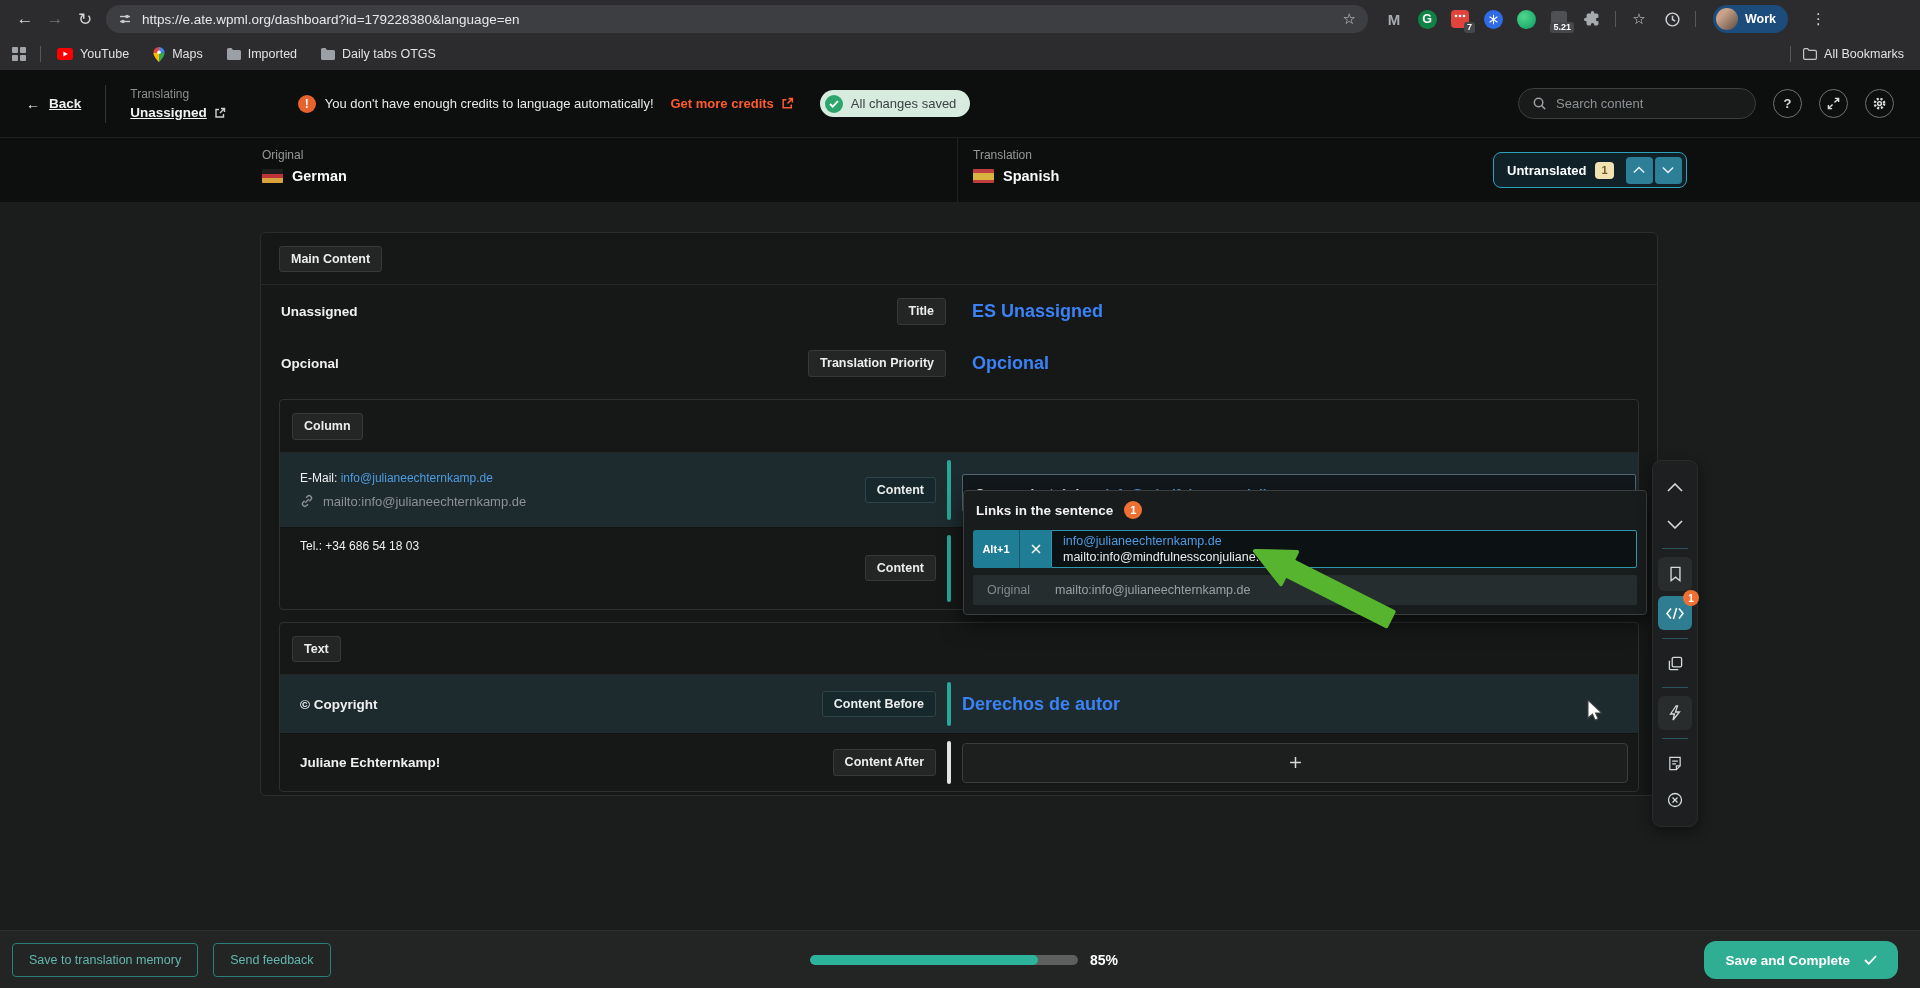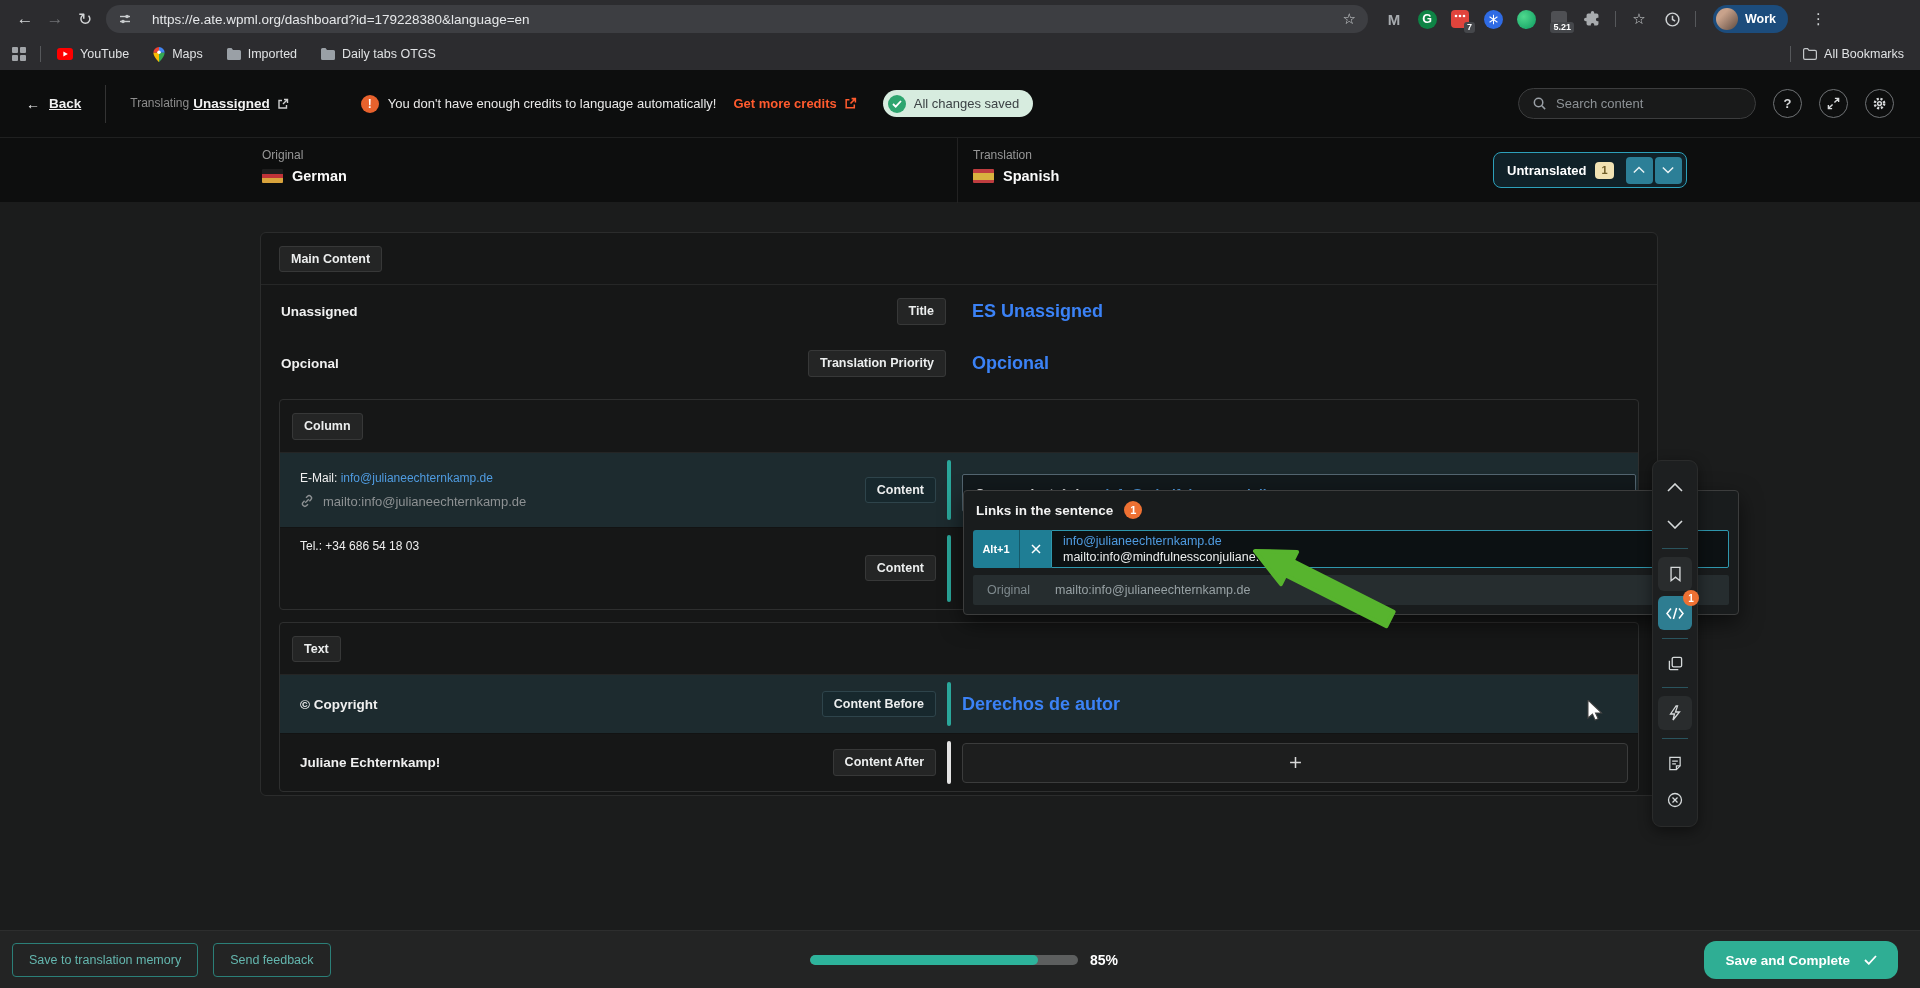--- a/index.html
+++ b/index.html
@@ -3,21 +3,21 @@
 <meta charset="utf-8">
 <style>
 *{margin:0;padding:0;box-sizing:border-box}
 body{width:1920px;height:988px;overflow:hidden;background:#1b1c1c;font-family:"Liberation Sans","DejaVu Sans",sans-serif}
 .screen{position:relative;width:1920px;height:988px;color:#e8e8e8;font-size:13px}
 
 
 .chrome-top{position:absolute;top:0;left:0;width:100%;height:38px;background:#2c2c2f;display:flex;align-items:center;padding:0 10px;z-index:5}
 .nav-btn{width:30px;height:30px;border-radius:50%;display:flex;align-items:center;justify-content:center;color:#d3d5d7;font-size:17px;flex:0 0 auto}
 .nav-btn.disabled{color:#6f7174}
-.url-pill{height:28px;width:1262px;background:#3d3e42;border-radius:14px;display:flex;align-items:center;padding:0 12px;gap:20px;margin-left:6px}
+.url-pill{height:28px;width:1262px;background:#3d3e42;border-radius:14px;display:flex;align-items:center;padding:0 12px;gap:10px;margin-left:6px}
 .url-text{color:#e6e8ea;font-size:13.5px;flex:1;white-space:nowrap;overflow:hidden}
 .pill-star{color:#cfd2d4;font-size:15px}
 .ext-area{display:flex;align-items:center;gap:13px;margin-left:16px}
 .ext-icon{position:relative;width:20px;height:20px;display:flex;align-items:center;justify-content:center;flex:0 0 auto}
 .ext-badge{position:absolute;right:-5px;bottom:-4px;background:#45474b;color:#fff;font-size:9px;font-weight:bold;border-radius:3px;padding:1px 3px;line-height:1}
 .m-icon{color:#a8acb0;font-weight:bold;font-size:15px}
 .g-icon{width:19px;height:19px;border-radius:50%;background:#0e8345;color:#fff;font-weight:bold;font-size:12.5px;display:flex;align-items:center;justify-content:center}
 .blue-icon{width:19px;height:19px;border-radius:50%;background:#2f6be4;display:flex;align-items:center;justify-content:center}
 .green-icon{width:19px;height:19px;border-radius:50%;background:radial-gradient(circle at 35% 35%,#4fd98e,#0c9a5f)}
 .ghost-icon{width:16px;height:16px;border-radius:3px;background:#6d6f72;opacity:.55}
@@ -31,21 +31,21 @@
 
 .chrome-bm{position:absolute;top:38px;left:0;width:100%;height:32px;background:#2c2c2f;display:flex;align-items:center;padding:0 12px;z-index:5}
 .bm-item{display:flex;align-items:center;gap:7px;color:#e0e2e4;font-size:12.5px;margin-right:24px;flex:0 0 auto}
 .bm-right{margin-left:auto;display:flex;align-items:center;gap:12px}
 
 
 .ate-header{position:absolute;top:70px;left:0;width:100%;height:67px;background:#0d0e0e;display:flex;align-items:center;padding:0 26px;z-index:4}
 .back-btn{display:flex;align-items:center;gap:9px;color:#f0f0f0;font-size:14px;font-weight:bold}
 .back-btn .lbl{text-decoration:underline;font-size:13.5px}
 .hdr-sep{width:1px;height:38px;background:#333;margin:0 24px}
-.translating{display:flex;flex-direction:row;gap:4px}
+.translating{display:flex;flex-direction:column;gap:4px}
 .translating .cap{color:#8d8d8d;font-size:12px}
 .job-link{display:flex;align-items:center;gap:7px;color:#f2f2f2;font-weight:bold;font-size:13.5px}
 .job-link .lbl{text-decoration:underline}
 .warnwrap{display:flex;align-items:center;gap:9px;margin-left:72px}
 .warn-ic{width:18px;height:18px;border-radius:50%;background:#e8622d;color:#fff;font-weight:bold;font-size:12px;display:flex;align-items:center;justify-content:center;flex:0 0 auto}
 .warn-txt{color:#e9e9e9;font-size:13px}
 .credits{display:flex;align-items:center;gap:7px;color:#ff5b2e;font-weight:bold;font-size:13px;margin-left:8px}
 .credits .lbl{}
 .saved-pill{margin-left:26px;height:27px;background:#d7ecdf;border-radius:14px;display:flex;align-items:center;gap:8px;padding:0 14px 0 5px}
 .saved-pill .txt{color:#3c4245;font-size:13px}
@@ -93,21 +93,21 @@
 .row-email{min-height:74px}
 .row-tel{min-height:82px;border-top:1px solid #121313;align-items:start}
 .row-tel .chipcol,.row-tel .barcol{align-self:stretch}
 .row-tel .chipcol{display:flex;align-items:center}
 .tgt-cell-active{align-self:start;margin-top:7px;margin-right:2px;height:38px;border:1px solid #536570;background:#12191c;border-radius:2px;display:flex;align-items:center;gap:6px;padding:0 12px;font-weight:bold;font-size:13.5px;color:#f0f0f0}
 .row-cp{min-height:58px}
 .row-name{min-height:58px;border-top:1px solid #121313}
 .add-box{height:40px;margin-right:10px;border:1px solid #3b3c3c;border-radius:4px;background:#1d1e1e;display:flex;align-items:center;justify-content:center;color:#d9d9d9}
 
 
-.popup{position:absolute;left:963px;top:288px;width:776px;background:#191c1d;border:1px solid #3c3d3d;border-radius:4px;box-shadow:0 8px 22px rgba(0,0,0,.55);z-index:20;padding-bottom:9px}
+.popup{position:absolute;left:963px;top:288px;width:684px;background:#191c1d;border:1px solid #3c3d3d;border-radius:4px;box-shadow:0 8px 22px rgba(0,0,0,.55);z-index:20;padding-bottom:9px}
 .popup-title{display:flex;align-items:center;gap:11px;padding:10px 12px 11px}
 .popup-title .t{font-weight:bold;font-size:13.5px;color:#f2f2f2}
 .orange-badge{width:18px;height:18px;border-radius:50%;background:#ee7133;color:#fff;font-size:11px;font-weight:bold;display:flex;align-items:center;justify-content:center}
 .popup-linkrow{display:flex;height:38px;margin:0 9px}
 .alt-chip{width:46px;background:#1f7e95;color:#fff;font-size:11px;font-weight:bold;display:flex;align-items:center;justify-content:center;border-radius:3px 0 0 3px}
 .x-seg{width:32px;background:#1f7e95;border-left:1px solid rgba(0,0,0,.3);display:flex;align-items:center;justify-content:center}
 .popup-input{flex:1;border:1px solid #2f97ad;background:#0c1113;border-radius:0 2px 2px 0;display:flex;flex-direction:column;justify-content:center;gap:2px;padding:3px 11px}
 .popup-input .pl1{font-size:12.5px}
 .popup-input .pl2{font-size:12.5px;color:#eceeee}
 .popup-orig{margin:7px 9px 0;height:30px;background:#262d2f;border-radius:2px;display:flex;align-items:center;font-size:12.5px}

